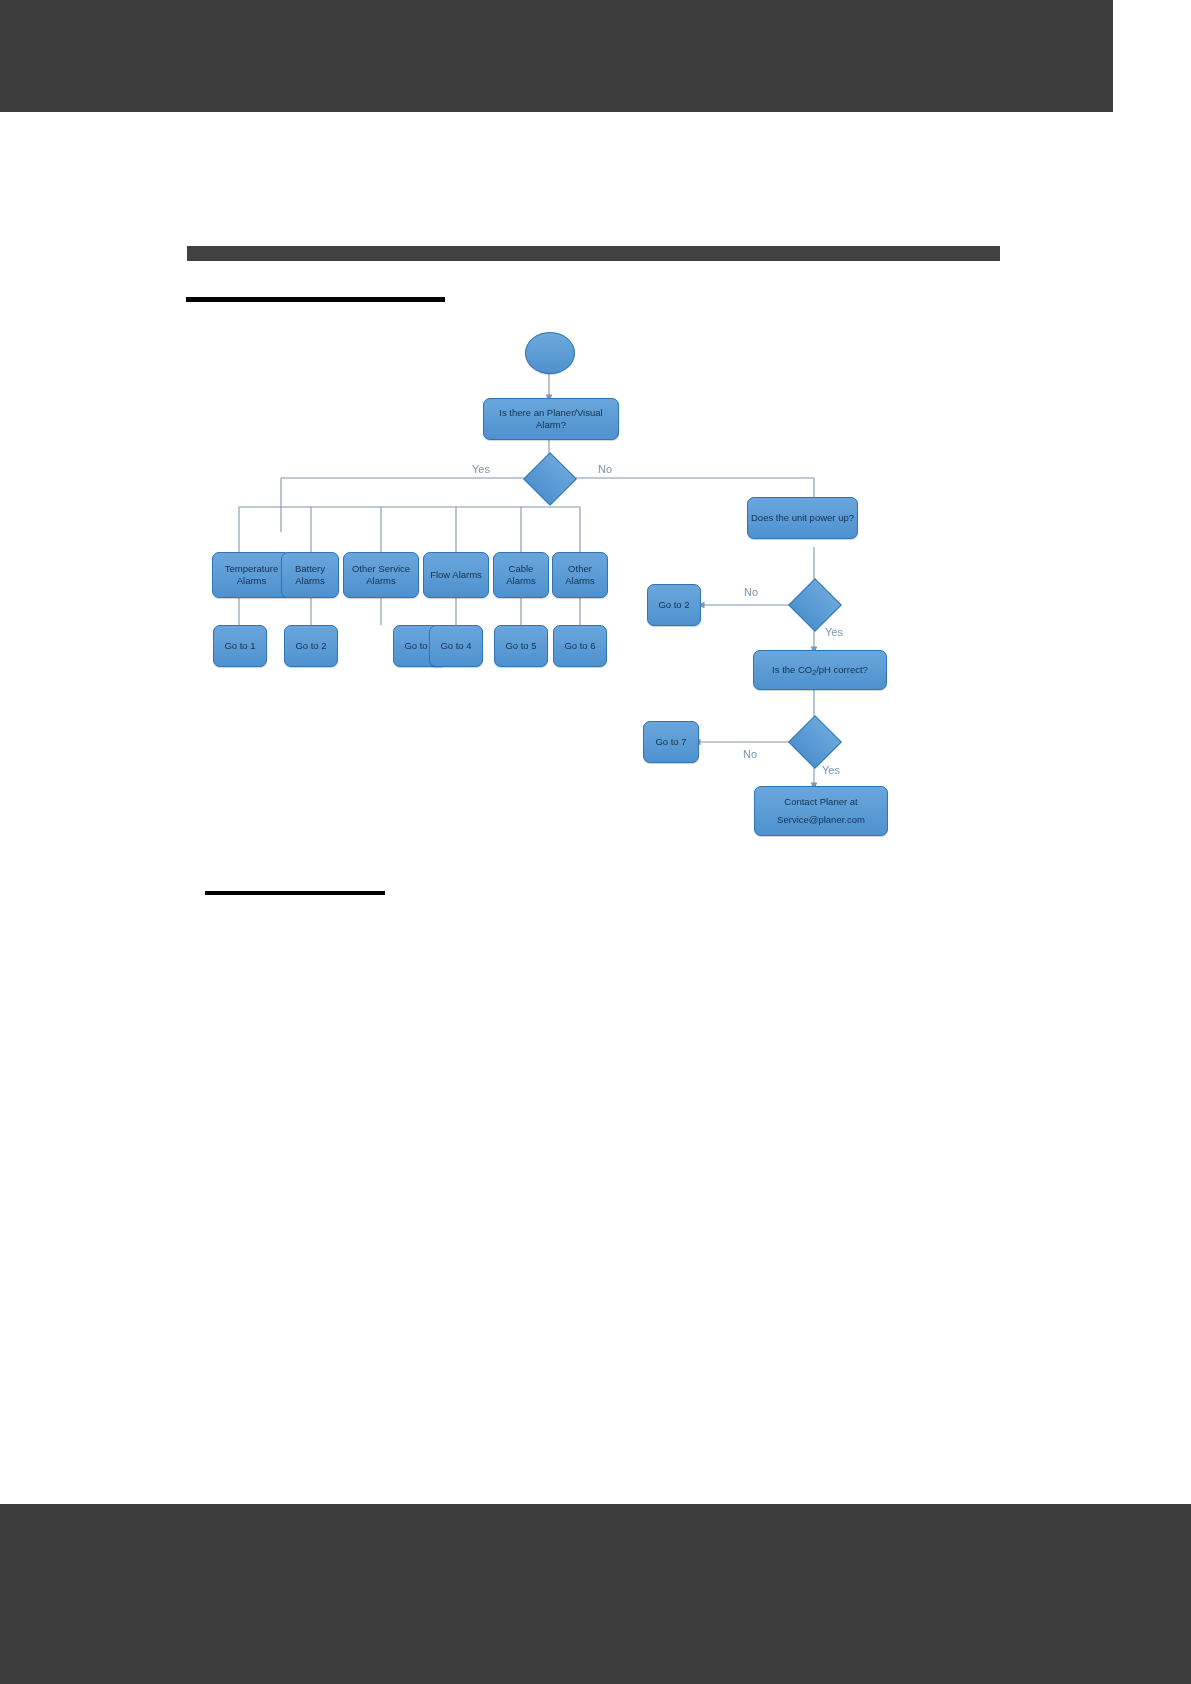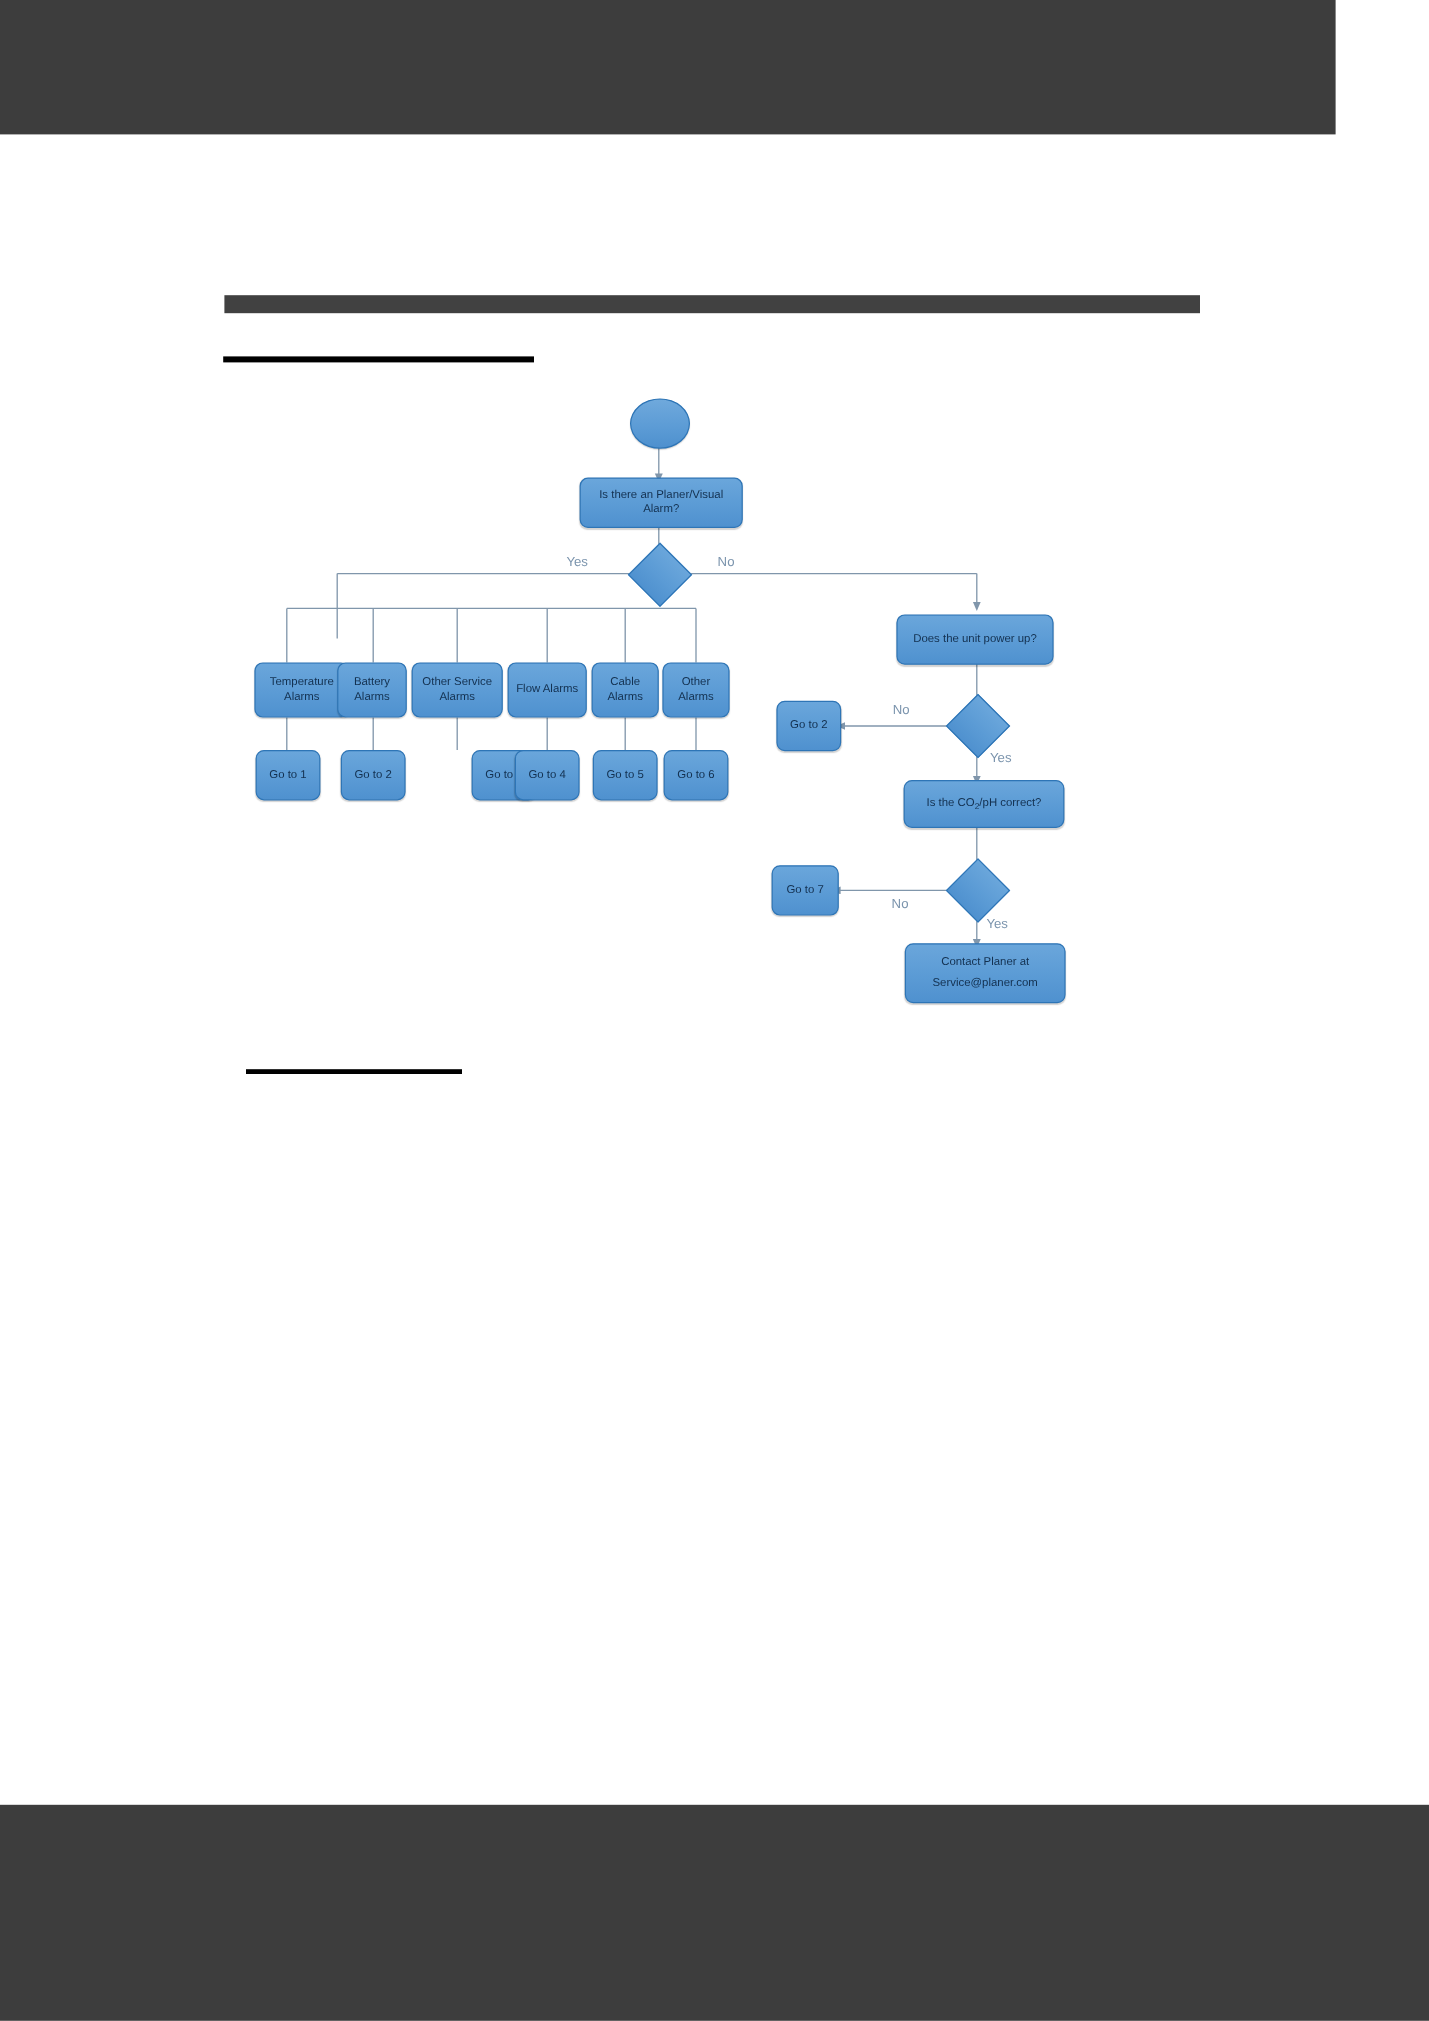--- a/index.html
+++ b/index.html
@@ -163,21 +163,21 @@
       <span class="ln">Alarms</span>
     </div>
 
     <div class="node" style="left:33px;top:305px;width:54px;height:42px;">Go to 1</div>
     <div class="node" style="left:104px;top:305px;width:54px;height:42px;">Go to 2</div>
     <div class="node" style="left:175px;top:305px;width:54px;height:42px;margin-left:38px;">Go to 3</div>
     <div class="node" style="left:249px;top:305px;width:54px;height:42px;">Go to 4</div>
     <div class="node" style="left:314px;top:305px;width:54px;height:42px;">Go to 5</div>
     <div class="node" style="left:373px;top:305px;width:54px;height:42px;">Go to 6</div>
 
-    <div class="node" style="left:567px;top:192px;width:131px;height:42px;">Does the unit power up?</div>
+    <div class="node" style="left:567px;top:177px;width:111px;height:42px;">Does the unit power up?</div>
 
     <div class="diamond" style="left:616px;top:266px;"></div>
     <div class="edge-label" style="left:564px;top:266px;">No</div>
     <div class="edge-label" style="left:645px;top:306px;">Yes</div>
 
     <div class="node" style="left:467px;top:264px;width:54px;height:42px;">Go to 2</div>
 
     <div class="node" style="left:573px;top:330px;width:134px;height:40px;">
       <span><span>Is the CO</span><sub>2</sub><span>/pH correct?</span></span>
     </div>

